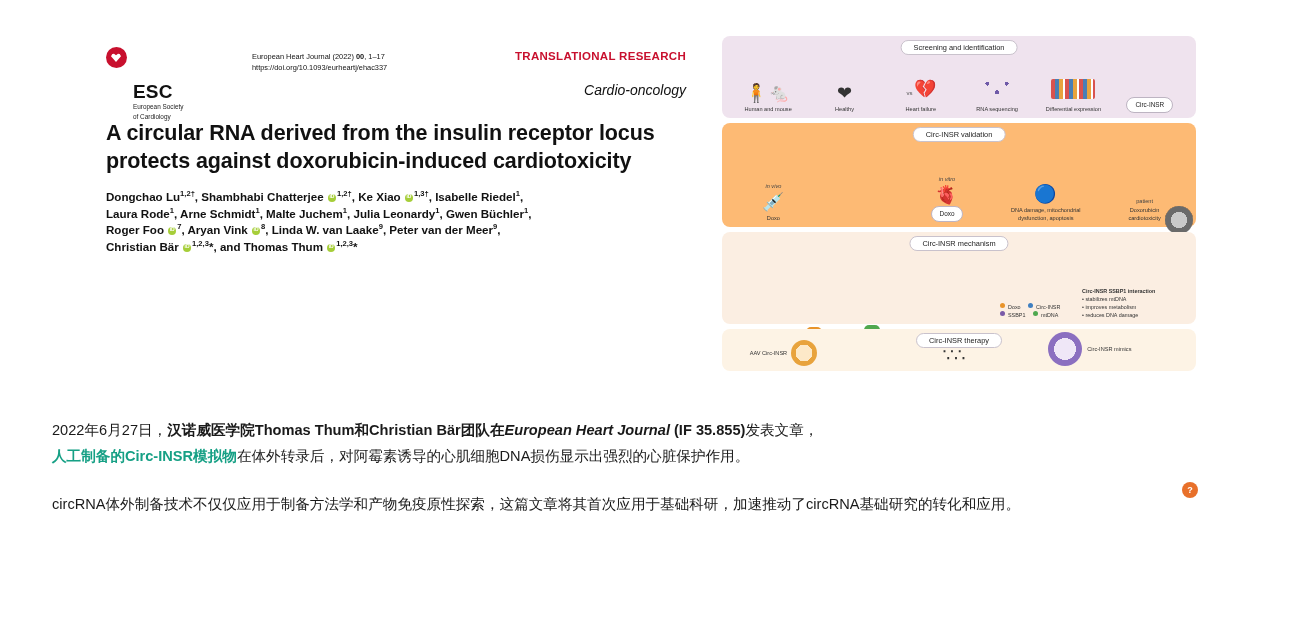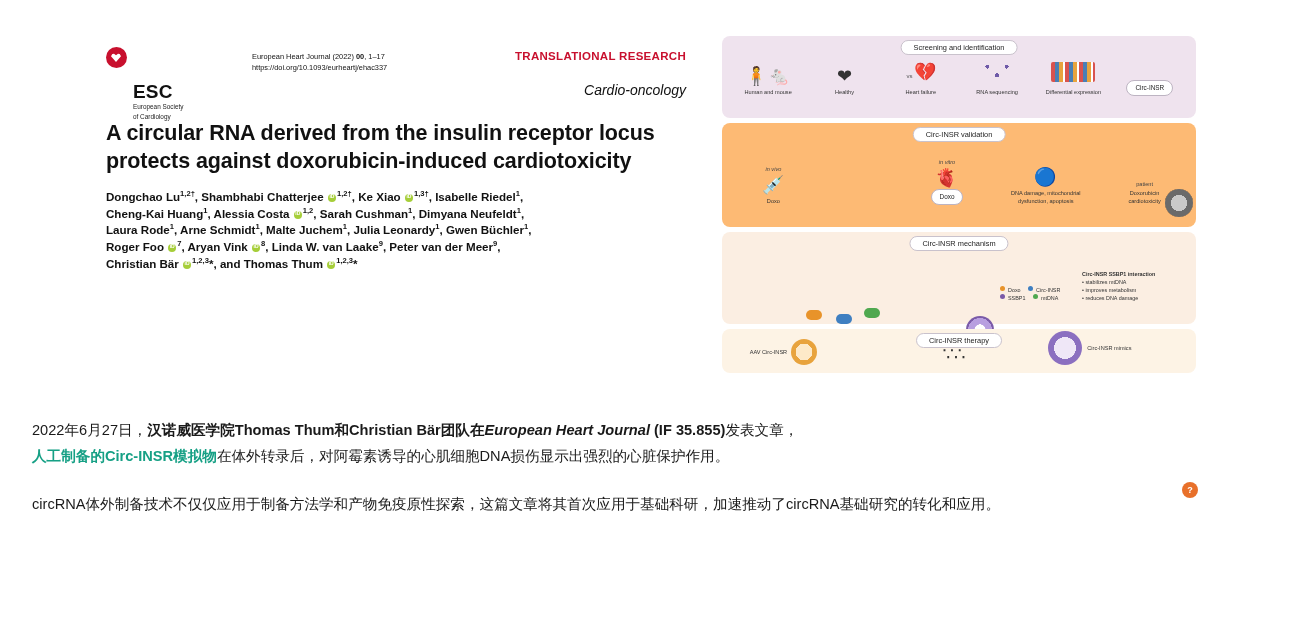--- a/index.html
+++ b/index.html
@@ -134,21 +134,21 @@
   }
   .ga-inner {
     width: 100%; height: 100%;
     display: flex; flex-direction: column;
     gap: 5px;
     position: relative;
   }
   .ga-panel {
     border-radius: 8px;
     position: relative;
-    padding: 22px 8px;
+    padding: 5px 8px;
   }
   .p1 { background: #efe3ee; height: 82px; }
   .p2 { background: #fdba74; height: 104px; }
   .p3 { background: #fbeee2; height: 92px; }
   .p4 { background: #fdf3e5; height: 42px; }
   .ga-label {
     background: #ffffff;
     border: 1px solid #c9c2cc;
     border-radius: 11px;
     font-size: 7.4px;
@@ -269,21 +269,21 @@
     position:absolute; right:-2px; top:250px;
     width:16px;height:16px;border-radius:50%;
     background:#e8702a;color:#fff;font-size:9px;font-weight:bold;
     display:flex;align-items:center;justify-content:center;
   }
   .vs { font-size:6px;color:#555;margin:0 2px;}
 
   
   .body-text {
     position: absolute;
-    left: 32px; top: 418px;
+    left: 52px; top: 418px;
     width: 1220px;
     font-size: 14.6px;
     color: #1a1a1a;
     line-height: 1.78;
   }
   .para { margin-bottom: 22px; }
   .hl-green { color: #16a085; font-weight: bold; }
   .b { font-weight: bold; }
   .bi { font-weight: bold; font-style: italic; }
 </style>
@@ -316,21 +316,20 @@
         <div class="art-type">
           <div class="art-type-main">TRANSLATIONAL RESEARCH</div>
           <div class="art-type-sub">Cardio-oncology</div>
         </div>
       </div>
 
       <div class="art-title">A circular RNA derived from the insulin receptor locus protects against doxorubicin-induced cardiotoxicity</div>
 
       <div class="art-authors">
         <div>Dongchao Lu<sup>1,2†</sup>, Shambhabi Chatterjee <span class="orcid"></span><sup>1,2†</sup>, Ke Xiao <span class="orcid"></span><sup>1,3†</sup>, Isabelle Riedel<sup>1</sup>,</div>
-        <div>Cheng-Kai Huang<sup>1</sup>, Alessia Costa <span class="orcid"></span><sup>1,2</sup>, Sarah Cushman<sup>1</sup>, Dimyana Neufeldt<sup>1</sup>,</div>
         <div>Laura Rode<sup>1</sup>, Arne Schmidt<sup>1</sup>, Malte Juchem<sup>1</sup>, Julia Leonardy<sup>1</sup>, Gwen Büchler<sup>1</sup>,</div>
         <div>Roger Foo <span class="orcid"></span><sup>7</sup>, Aryan Vink <span class="orcid"></span><sup>8</sup>, Linda W. van Laake<sup>9</sup>, Peter van der Meer<sup>9</sup>,</div>
         <div>Christian Bär <span class="orcid"></span><sup>1,2,3</sup>*, and Thomas Thum <span class="orcid"></span><sup>1,2,3</sup>*</div>
       </div>
     </div>
 
     <div class="abstract">
       <div class="ga-inner">
 
         <div class="ga-panel p1">

